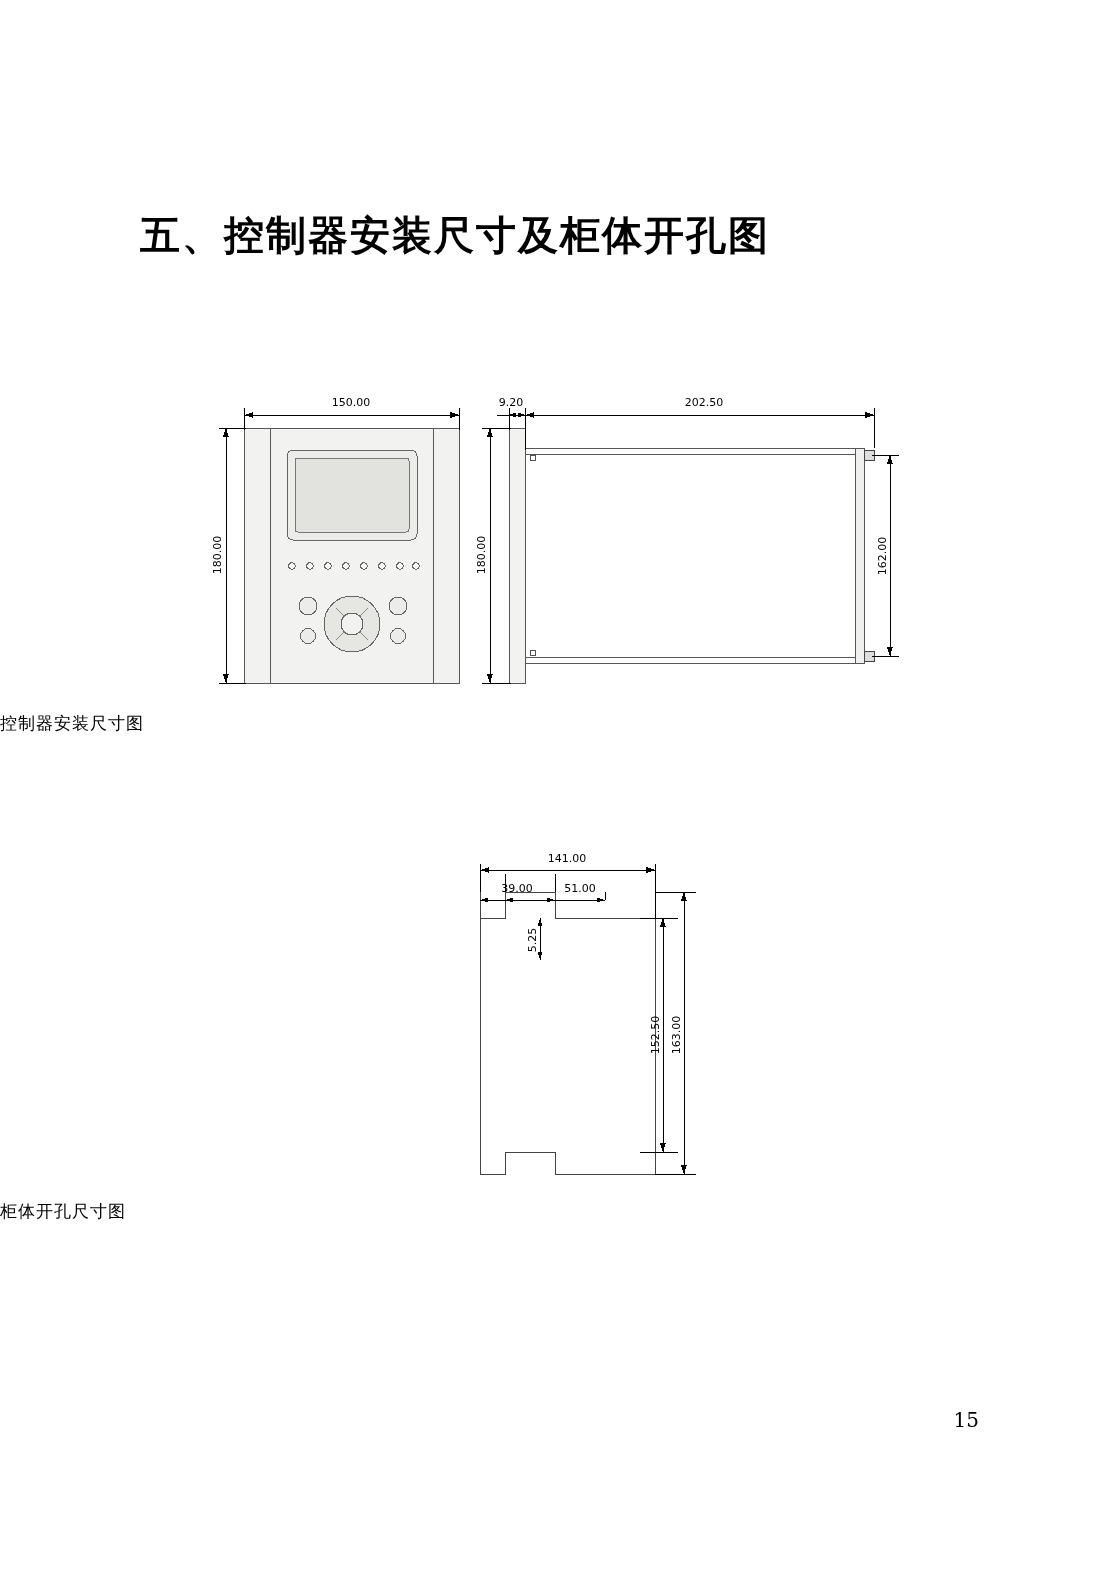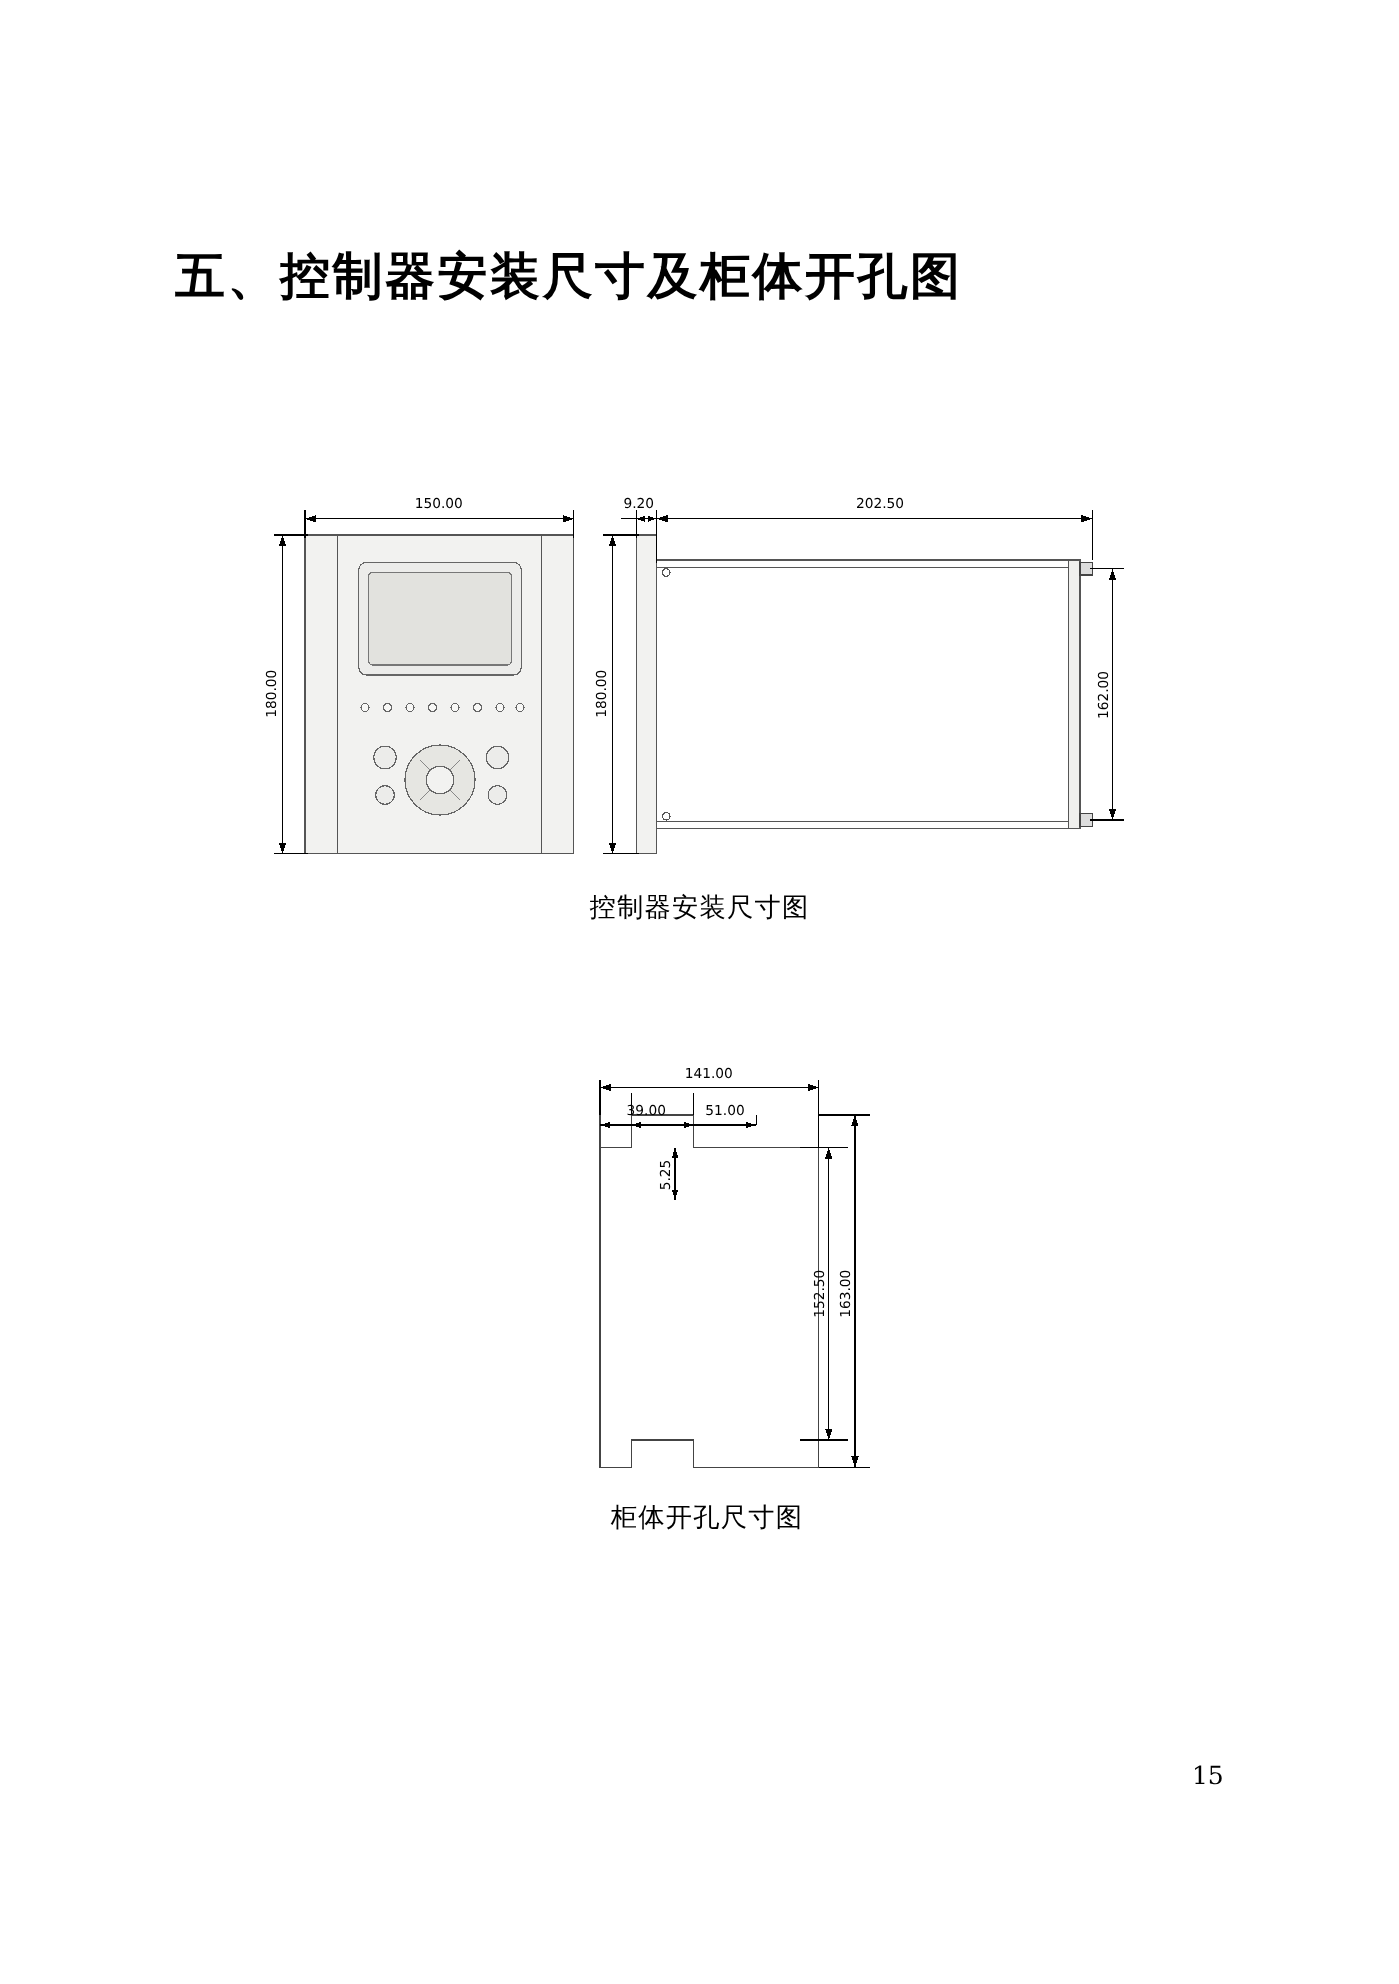--- a/index.html
+++ b/index.html
@@ -17,42 +17,41 @@
   }
   .page {
     position: absolute;
     left: 0; top: 0;
     width: 1119px;
     height: 1587px;
   }
   .title {
     position: absolute;
     left: 140px;
-    top: 193px;
+    top: 208px;
     font-size: 40px;
     font-weight: bold;
     letter-spacing: 2px;
     font-family: Liberation Serif, serif;
     white-space: nowrap;
     text-align: right;
   }
   .caption {
     position: absolute;
-    font-size: 21px;
+    font-size: 17px;
     font-family: "DejaVu Serif", serif;
     letter-spacing: 1px;
     white-space: nowrap;
-    text-align: center;
   }
   #caption-1 {
     left: 0; right: 0;
     top: 712px;
   }
   #caption-2 {
-    left: 12px; right: 0;
+    left: 0; right: 0;
     top: 1200px;
   }
   .page-number {
     position: absolute;
     right: 140px;
     top: 1408px;
     font-size: 20px;
     font-family: "DejaVu Serif", serif;
   }
   .fig {

